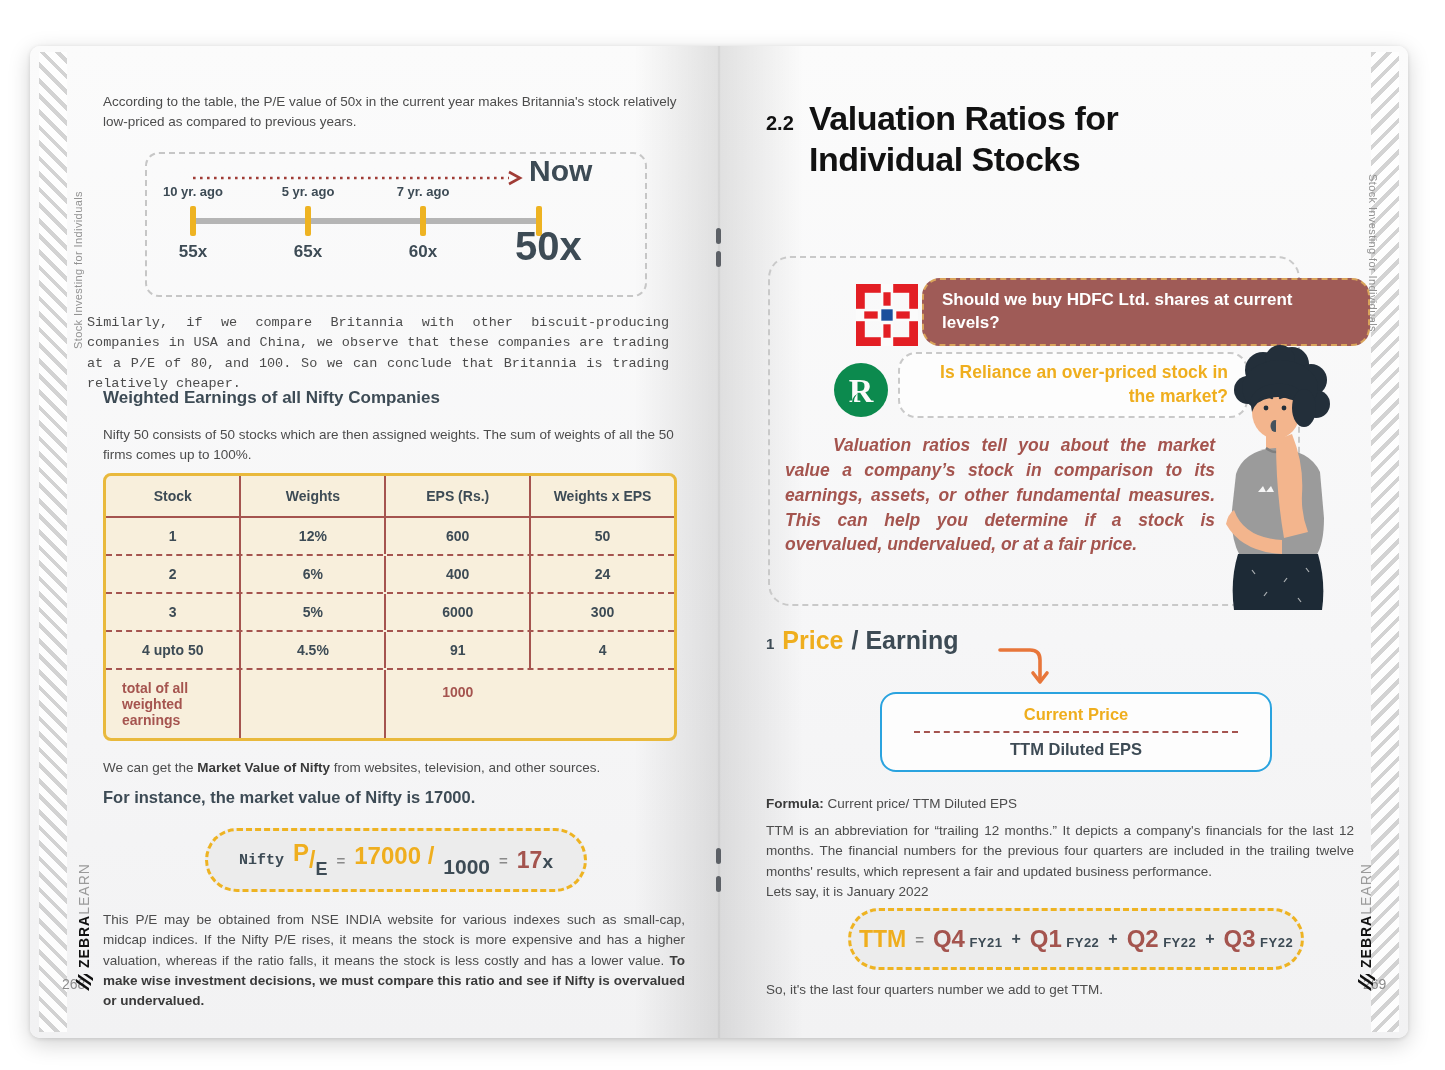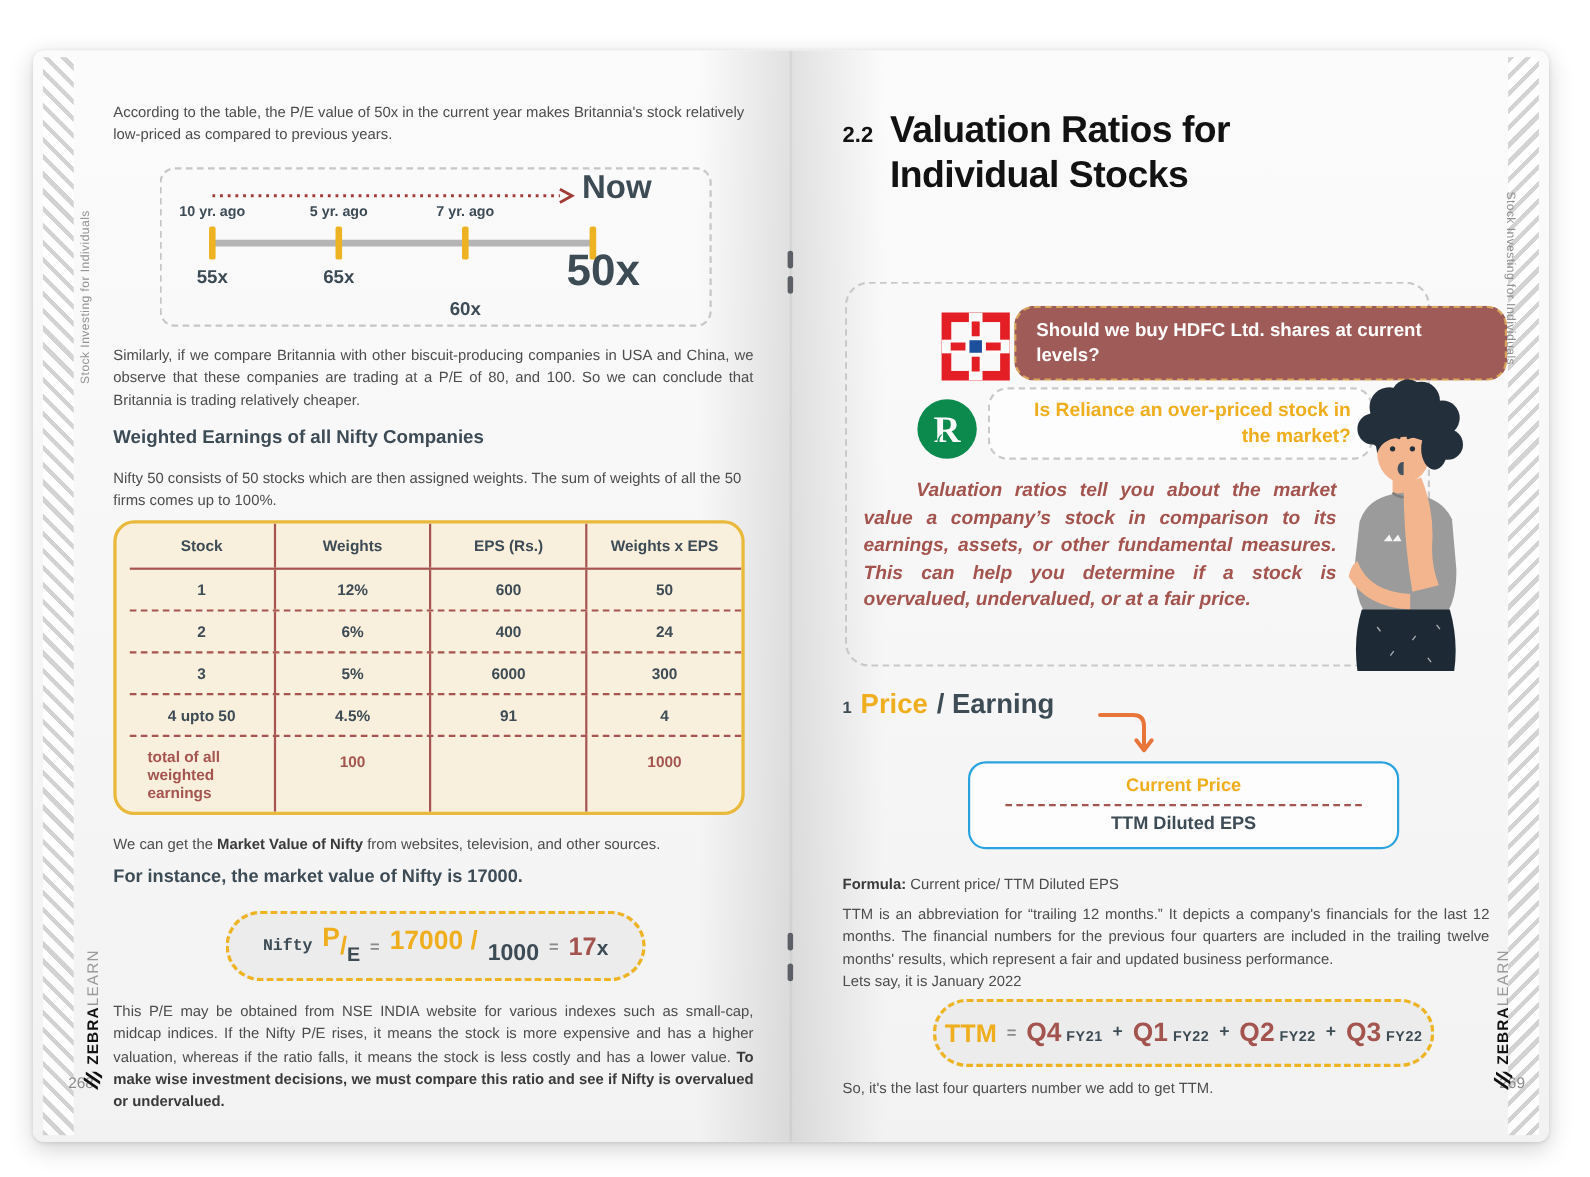--- a/index.html
+++ b/index.html
@@ -31,22 +31,22 @@
   .zebra .txt .lt { font-weight:normal; color:#9a9a9a; }
   
   .tl-box { border:2px dashed #c6c6c6; border-radius:14px; }
   .tl-bar { position:absolute; background:#b5b5b5; border-radius:3px; }
   .tl-tick { position:absolute; width:6px; height:30px; background:#eeb322; border-radius:2px; }
   .tl-lbl { position:absolute; font-size:13px; font-weight:bold; color:#3d4b55; text-align:center; width:90px; }
   .tl-val { position:absolute; font-size:17px; font-weight:bold; color:#3d4b55; text-align:center; width:70px; }
   .tl-now { position:absolute; font-size:30px; font-weight:800; color:#3d4b55; }
   .tl-50 { position:absolute; font-size:40px; font-weight:800; color:#3d4b55; }
   
-  .niftytbl { background:#f8efdc; border:3px solid #e9b93c; border-radius:19px; overflow:hidden;
-              font-size:14px; color:#3d4b55;padding-left:12px; }
+  .niftytbl { background:#f8efdc; border:3px solid #e9b93c; border-radius:8px; overflow:hidden;
+              font-size:14px; color:#3d4b55; }
   .t-row { display:flex; align-items:stretch; }
   .t-cell { flex:0 0 23.5%; display:flex; align-items:center; justify-content:center;
             padding:10px 6px; text-align:center; font-weight:600; }
   .t-cell:nth-child(2),.t-cell:nth-child(3),.t-cell:nth-child(4){ border-left:2px solid #a5544f; flex-basis:25.5%; }
   .t-head .t-cell { font-weight:bold; padding:12px 6px; }
   .t-head { border-bottom:2px solid #a5544f; }
   .t-data { border-bottom:2px dashed #a5544f; }
   .t-total { color:#a5544f; }
   .t-total .t-cell { font-weight:bold; }
   .t-total .t-cell:first-child { justify-content:flex-start; text-align:left; padding-left:16px; }
@@ -102,25 +102,25 @@
       <div class="tl-bar" style="left:44px; top:64px; width:350px; height:6px;"></div>
       <div class="tl-tick" style="left:43px;  top:52px;"></div>
       <div class="tl-tick" style="left:158px; top:52px;"></div>
       <div class="tl-tick" style="left:273px; top:52px;"></div>
       <div class="tl-tick" style="left:389px; top:52px;"></div>
       <div class="tl-lbl" style="left:1px;   top:30px;">10 yr. ago</div>
       <div class="tl-lbl" style="left:116px; top:30px;">5 yr. ago</div>
       <div class="tl-lbl" style="left:231px; top:30px;">7 yr. ago</div>
       <div class="tl-val" style="left:11px;  top:88px;">55x</div>
       <div class="tl-val" style="left:126px; top:88px;">65x</div>
-      <div class="tl-val" style="left:241px; top:88px;margin-top:29px;">60x</div>
+      <div class="tl-val" style="left:241px; top:88px;">60x</div>
       <div class="tl-50" style="left:368px; top:70px;">50x</div>
     </div>
 
-    <p class="abs p just" style="left:73px; top:267px; width:582px;">Similarly, if we compare Britannia with other biscuit-producing companies in USA and China, we observe that these companies are trading at a P/E of 80, and 100. So we can conclude that Britannia is trading relatively cheaper.</p>
+    <p class="abs p just" style="left:57px; top:267px; width:582px;font-family:Liberation Mono, monospace;">Similarly, if we compare Britannia with other biscuit-producing companies in USA and China, we observe that these companies are trading at a P/E of 80, and 100. So we can conclude that Britannia is trading relatively cheaper.</p>
 
     <h3 class="abs slate" style="left:73px; top:342px; font-size:17px;">Weighted Earnings of all Nifty Companies</h3>
 
     <p class="abs p" style="left:73px; top:379px; width:582px;">Nifty 50 consists of 50 stocks which are then assigned weights. The sum of weights of all the 50 firms comes up to 100%.</p>
 
     <div class="abs niftytbl" style="left:73px; top:427px; width:574px;">
       <div class="t-row t-head">
         <div class="t-cell">Stock</div>
         <div class="t-cell">Weights</div>
         <div class="t-cell">EPS (Rs.)</div>
@@ -145,21 +145,20 @@
         <div class="t-cell">300</div>
       </div>
       <div class="t-row t-data">
         <div class="t-cell">4 upto 50</div>
         <div class="t-cell">4.5%</div>
         <div class="t-cell">91</div>
         <div class="t-cell">4</div>
       </div>
       <div class="t-row t-total">
         <div class="t-cell" style="max-width:135px;">total of all weighted earnings</div>
-        <div class="t-cell" style="align-items:flex-start; padding-top:14px;">100</div>
         <div class="t-cell"></div>
         <div class="t-cell" style="align-items:flex-start; padding-top:14px;">1000</div>
       </div>
     </div>
 
     <p class="abs p" style="left:73px; top:712px; width:582px;"><span>We can get the </span><span class="b">Market Value of Nifty</span><span> from websites, television, and other sources.</span></p>
 
     <p class="abs slate" style="left:73px; top:742px; font-size:16.5px; font-weight:bold;">For instance, the market value of Nifty is 17000.</p>
 
     <div class="abs pill" style="left:175px; top:782px; width:382px; height:64px;">

